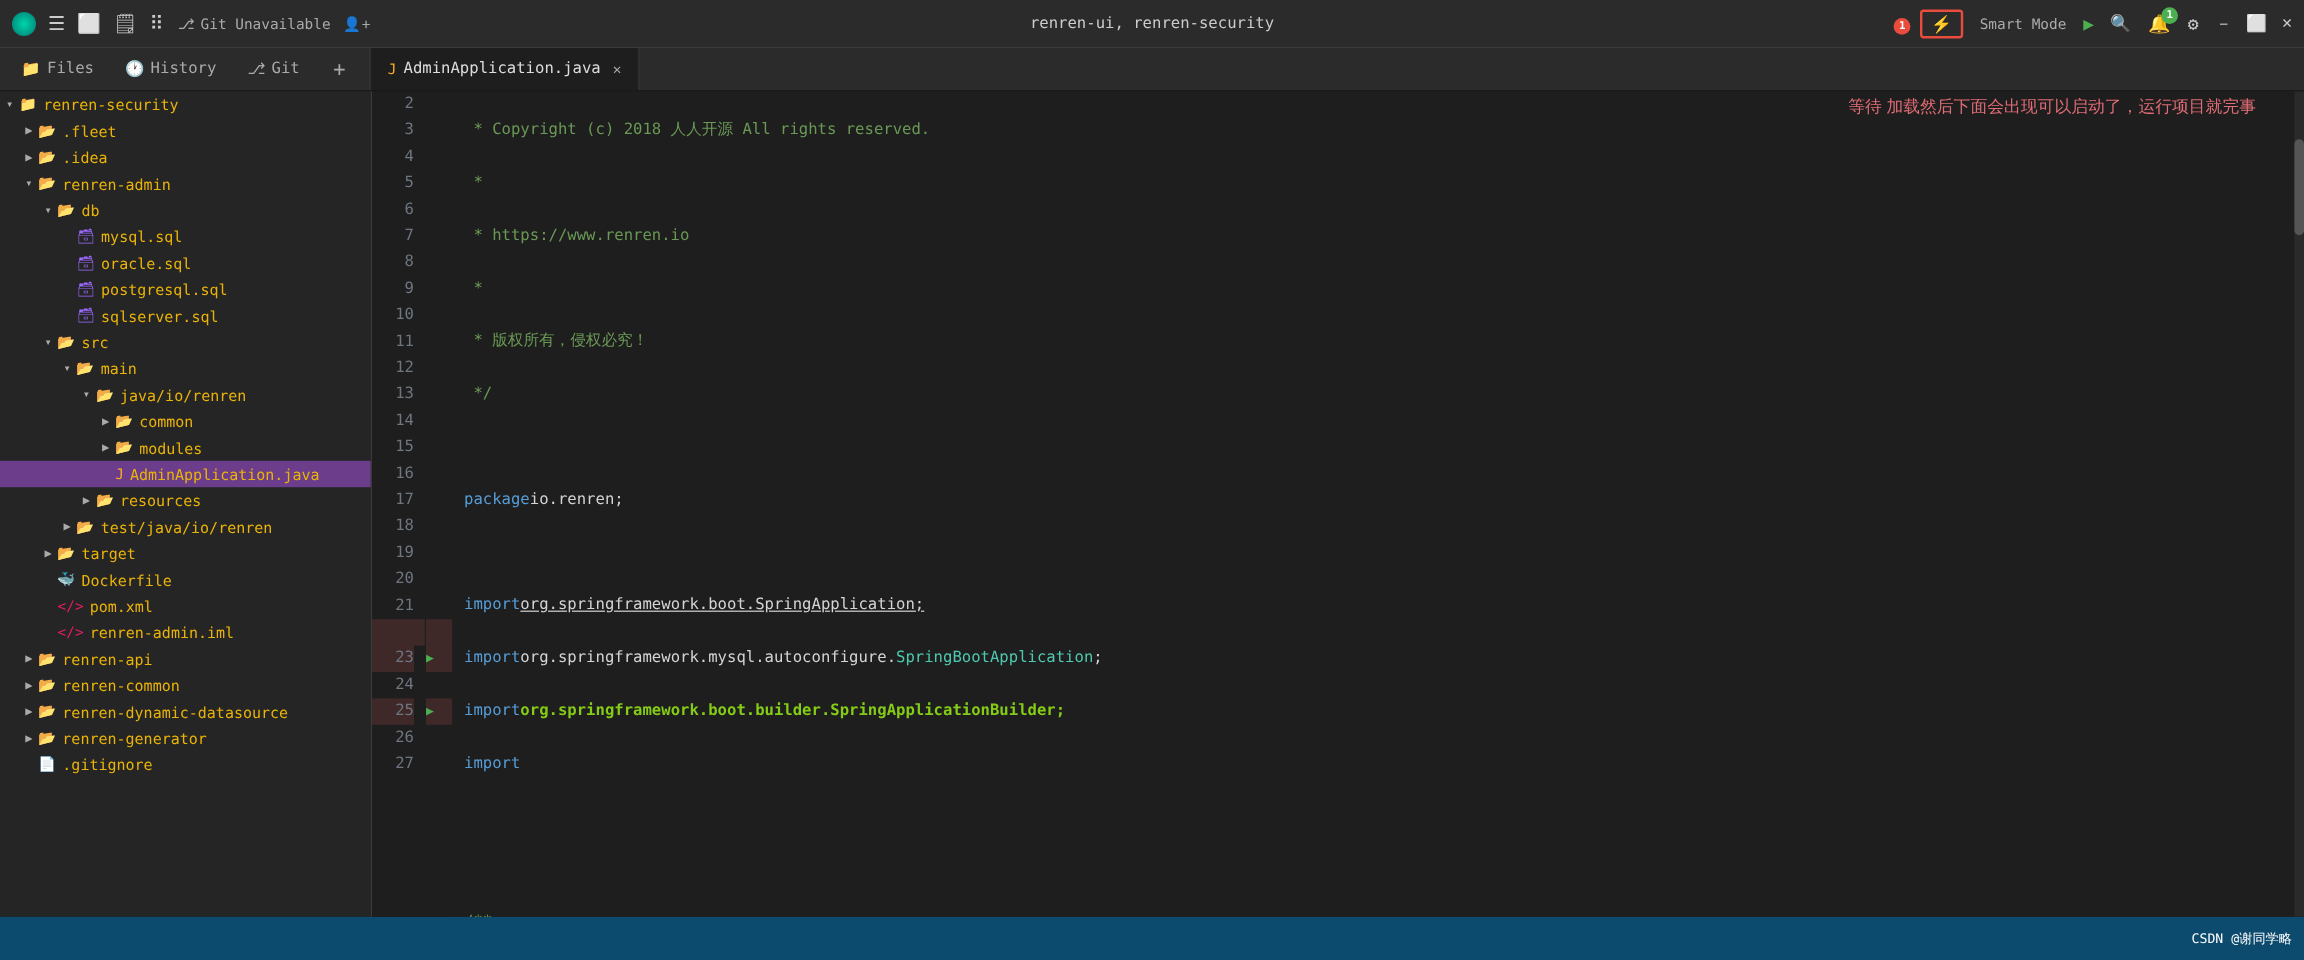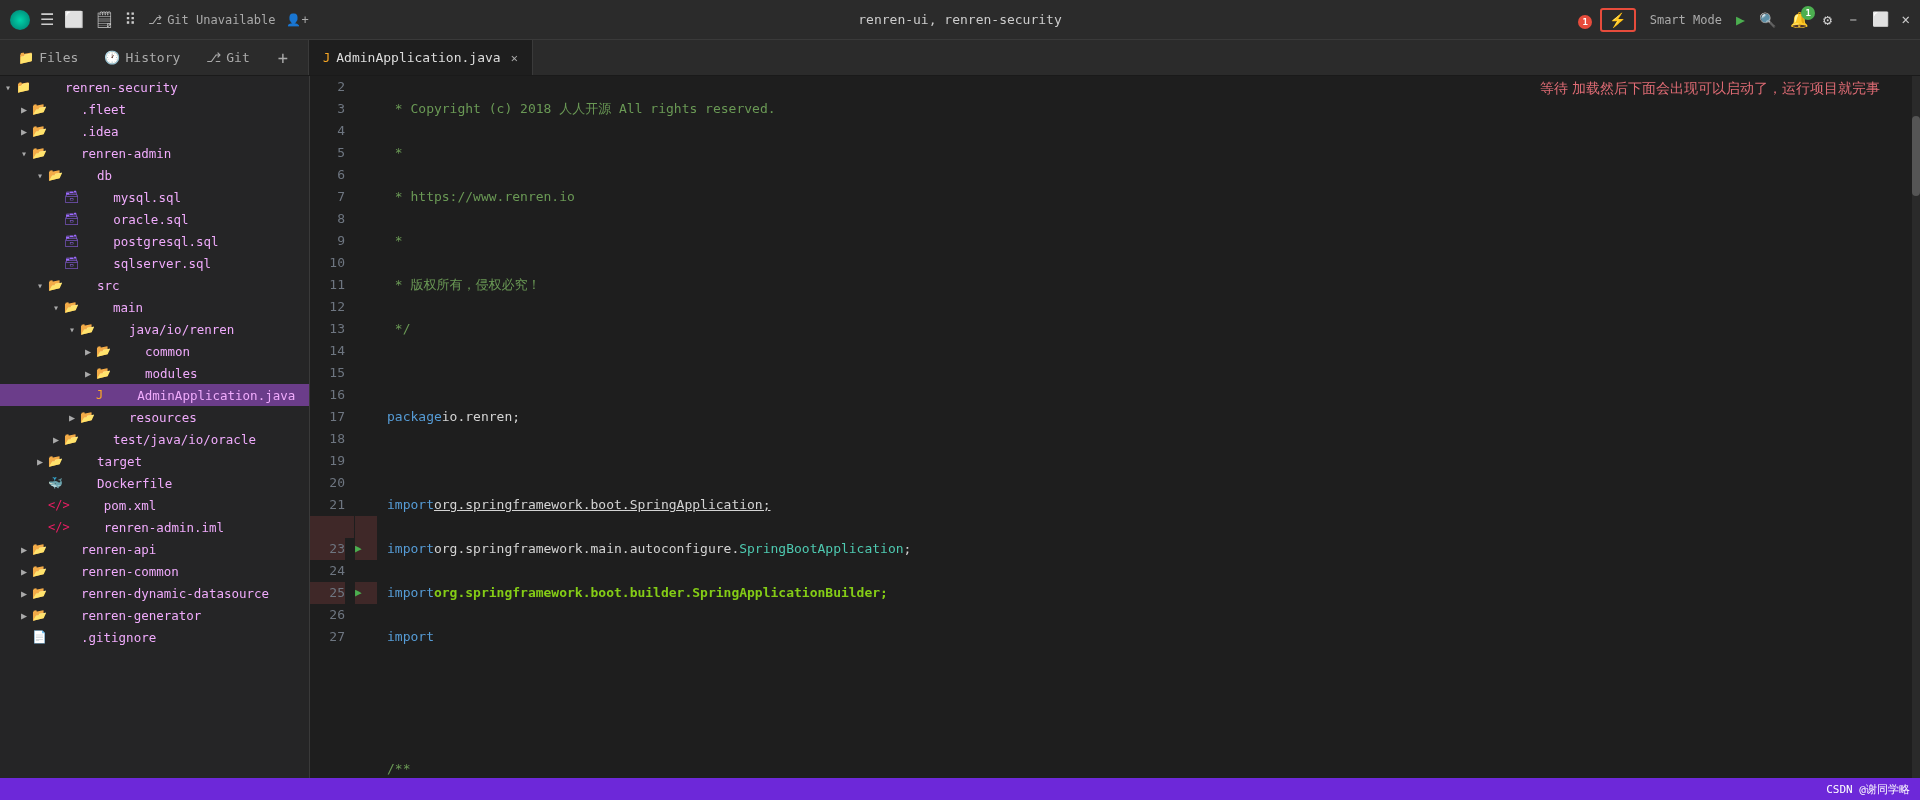--- a/index.html
+++ b/index.html
@@ -188,21 +188,21 @@
     .tree-indent { display: inline-block; width: 16px; flex-shrink: 0; }
     .tree-arrow {
       display: inline-block;
       width: 16px;
       flex-shrink: 0;
       color: #aaa;
       font-size: 10px;
       text-align: center;
     }
     .tree-icon { margin-right: 5px; font-size: 12px; }
-    .tree-label { color: #f0abfc; font-size: 12.5px; margin-left: 29px; }
+    .tree-label { color: #eab308; font-size: 12.5px; }
 
     
     .editor-area {
       flex: 1;
       background: #1e1e1e;
       overflow: hidden;
       display: flex;
       flex-direction: column;
       position: relative;
     }
@@ -258,22 +258,22 @@
       right: 40px;
       color: #e06c75;
       font-size: 14px;
       font-family: 'SimSun', sans-serif;
       padding: 4px 0;
       pointer-events: none;
     }
 
     
     .bottom-bar {
-      height: 22px;
-      background: #6d28d9;
+      height: 36px;
+      background: #0c4a6e;
       display: flex;
       align-items: center;
       padding: 0 10px;
       font-size: 11px;
       color: #fff;
       flex-shrink: 0;
       justify-content: flex-end;
     }
     .bottom-bar-text { color: #fff; font-size: 11px; }
 
@@ -504,21 +504,21 @@
       <span class="tree-icon">📂</span>
       <span class="tree-label">resources</span>
     </div>
 
     <div class="tree-item">
       <span class="tree-indent"></span>
         <span class="tree-indent"></span>
         <span class="tree-indent"></span>
       <span class="tree-arrow">▶</span>
       <span class="tree-icon">📂</span>
-      <span class="tree-label">test/java/io/oracle</span>
+      <span class="tree-label">test/java/io/renren</span>
     </div>
 
     <div class="tree-item">
       <span class="tree-indent"></span>
         <span class="tree-indent"></span>
       <span class="tree-arrow">▶</span>
       <span class="tree-icon">📂</span>
       <span class="tree-label">target</span>
     </div>
 
@@ -654,21 +654,21 @@
 <div class="code-line"><span class="cmt"> * Copyright (c) 2018 人人开源 All rights reserved.</span></div>
 <div class="code-line"><span class="cmt"> *</span></div>
 <div class="code-line"><span class="cmt"> * https://www.renren.io</span></div>
 <div class="code-line"><span class="cmt"> *</span></div>
 <div class="code-line"><span class="cmt"> * 版权所有，侵权必究！</span></div>
 <div class="code-line"><span class="cmt"> */</span></div>
 <div class="code-line">&nbsp;</div>
 <div class="code-line"><span class="kw">package</span> <span style="color:#d4d4d4;">io.renren;</span></div>
 <div class="code-line">&nbsp;</div>
 <div class="code-line"><span class="kw">import</span> <span style="color:#d4d4d4;text-decoration:underline;">org.springframework.boot.SpringApplication;</span></div>
-<div class="code-line"><span class="kw">import</span> <span style="color:#d4d4d4;">org.springframework.main.autoconfigure.</span><span class="cls">SpringBootApplication</span><span style="color:#d4d4d4;">;</span></div>
+<div class="code-line"><span class="kw">import</span> <span style="color:#d4d4d4;">org.springframework.mysql.autoconfigure.</span><span class="cls">SpringBootApplication</span><span style="color:#d4d4d4;">;</span></div>
 <div class="code-line"><span class="kw">import</span> <span style="color:#84cc16;font-weight:bold;">org.springframework.boot.builder.SpringApplicationBuilder;</span></div>
 <div class="code-line"><span class="kw">import</span> </div>
 <div class="code-line">&nbsp;</div>
 <div class="code-line">&nbsp;</div>
 <div class="code-line"><span class="cmt">/**</span></div>
 
 
 
 
 

